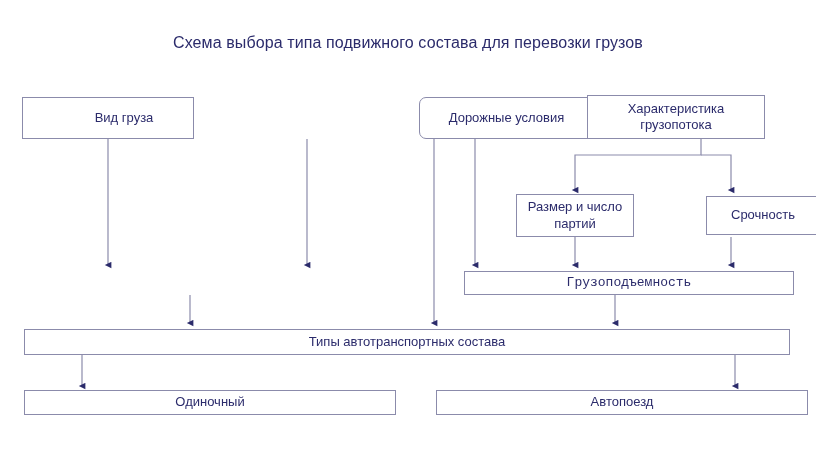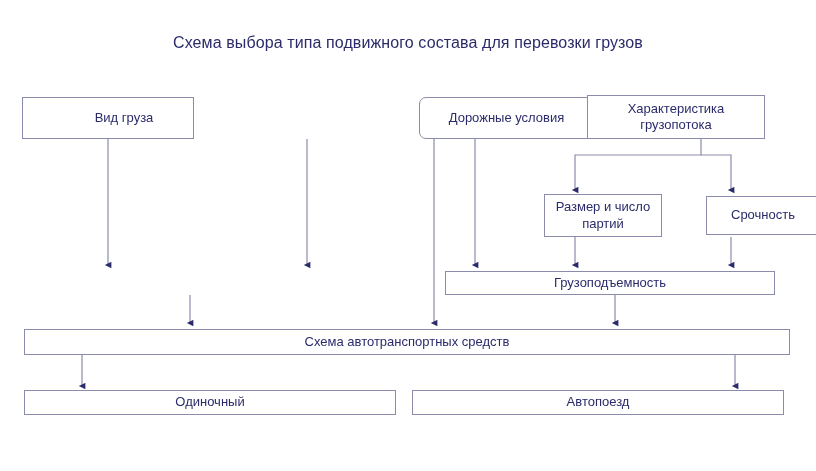--- a/index.html
+++ b/index.html
@@ -94,38 +94,38 @@
 
 
   <div class="node" style="left:419px; top:97px; width:175px; height:42px;border-radius:7px;">
     <span>Дорожные условия</span>
   </div>
 
   <div class="node" style="left:587px; top:95px; width:178px; height:44px;">
     <span>Характеристика грузопотока</span>
   </div>
 
-  <div class="node" style="left:544px; top:194px; width:118px; height:43px;">
+  <div class="node" style="left:516px; top:194px; width:118px; height:43px;">
     <span>Размер и число партий</span>
   </div>
 
   <div class="node" style="left:674px; top:196px; width:114px; height:39px;margin-left:32px;">
     <span>Срочность</span>
   </div>
 
 
-  <div class="node bar" style="left:445px; top:271px; width:330px; height:24px;">
+  <div class="node bar" style="left:464px; top:271px; width:330px; height:24px;font-family:Liberation Mono, monospace;">
     <span>Грузоподъемность</span>
   </div>
 
   <div class="node bar" style="left:24px; top:329px; width:766px; height:26px;">
-    <span>Схема автотранспортных средств</span>
+    <span>Типы автотранспортных состава</span>
   </div>
 
   <div class="node bar" style="left:24px; top:390px; width:372px; height:25px;">
     <span>Одиночный</span>
   </div>
 
-  <div class="node bar" style="left:412px; top:390px; width:372px; height:25px;">
+  <div class="node bar" style="left:436px; top:390px; width:372px; height:25px;">
     <span>Автопоезд</span>
   </div>
 
 </div>
 
 </body></html>

